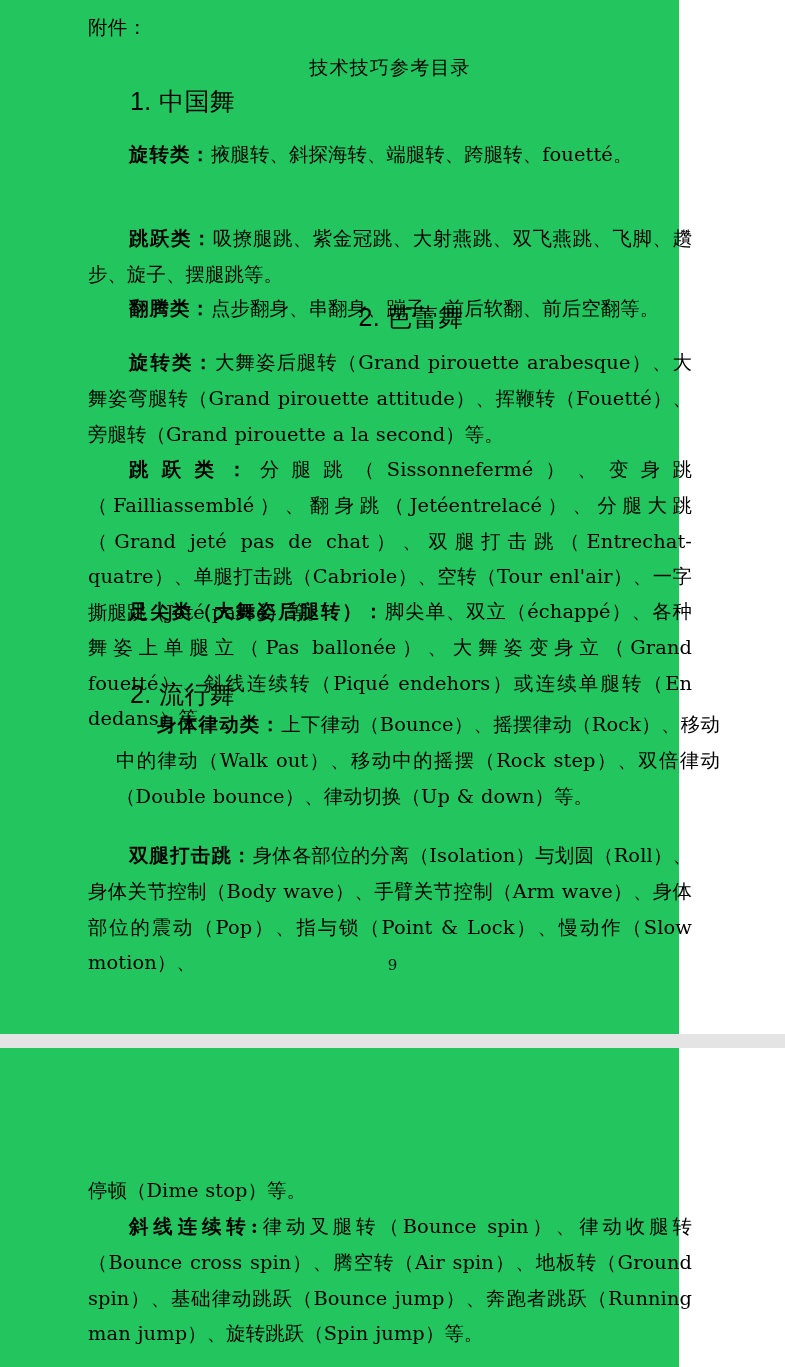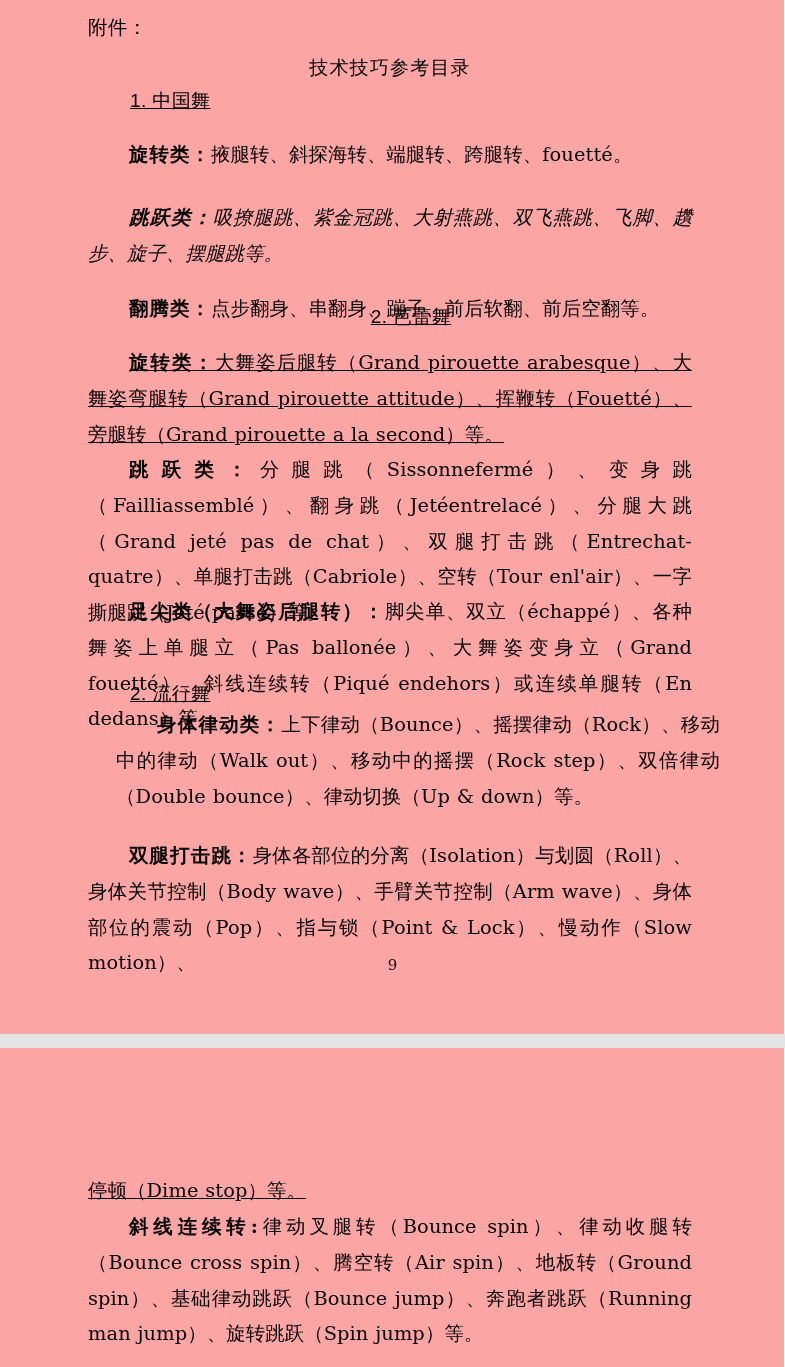--- a/index.html
+++ b/index.html
@@ -21,22 +21,22 @@
   .doc-viewer {
     position: absolute;
     inset: 0;
     background: #ffffff;
   }
 
   
   .page {
     position: absolute;
     left: 0;
-    width: 784px;
-    background: #fca5a5;
+    width: 679px;
+    background: #22c55e;
     box-sizing: border-box;
   }
   .page-nine  { top: 0px;    height: 1034px; }
   .page-ten   { top: 1048px; height: 319px;  }
 
   .page-gap {
     position: absolute;
     left: 0;
     top: 1034px;
     width: 785px;
@@ -72,41 +72,40 @@
     font-size: 19px;
     line-height: 30px;
     letter-spacing: 1.2px;
   }
 
   .section-heading {
     position: absolute;
     left: 0;
     width: 604px;
     font-family: "Liberation Sans", "DejaVu Sans", sans-serif;
-    font-size: 19px;
+    font-size: 25px;
     line-height: 30px;
     text-indent: 42px;
     letter-spacing: 0.4px;
-    text-decoration: underline;
   }
 
   .para {
     position: absolute;
     left: 0;
     width: 604px;
     font-family: "DejaVu Serif", "Liberation Serif", serif;
     font-size: 19.4px;
     line-height: 35.6px;
     text-indent: 41px;
     text-align: justify;
     text-justify: inter-character;
     letter-spacing: 0.1px;
     word-spacing: 0.5px;
   }
-  .para.no-indent { text-indent: 0; text-decoration: underline; }
+  .para.no-indent { text-indent: 0; }
 
   .cat-label {
     font-weight: bold;
     font-family: "DejaVu Serif", "Liberation Serif", serif;
     letter-spacing: 1.1px;
   }
 
   .page-number {
     position: absolute;
     left: 0;
@@ -114,24 +113,24 @@
     top: 955px;
     text-align: center;
     font-family: "DejaVu Serif", "Liberation Serif", serif;
     font-size: 15px;
     line-height: 20px;
     color: #111;
   }
 
   
   .p-cn-spin   { top: 118px; }
-  .p-cn-jump   { top: 181px; font-style: italic; }
+  .p-cn-jump   { top: 202px; }
   .p-cn-flip   { top: 272px; }
   .h-ballet    { top: 302px; text-align: center; }
-  .p-bl-spin   { top: 326px; text-decoration: underline; }
+  .p-bl-spin   { top: 326px; }
   .p-bl-jump   { top: 433px; }
   .p-bl-pointe { top: 575px; }
   .h-pop       { top: 679px; }
   .p-pop-groove{ top: 688px; margin-left: 28px; }
   .p-pop-ctrl  { top: 819px; }
   .h-chinese   { top: 86px; }
 
   
   .p-ten-stop  { top: 106px; }
   .p-ten-spin  { top: 142px; }

